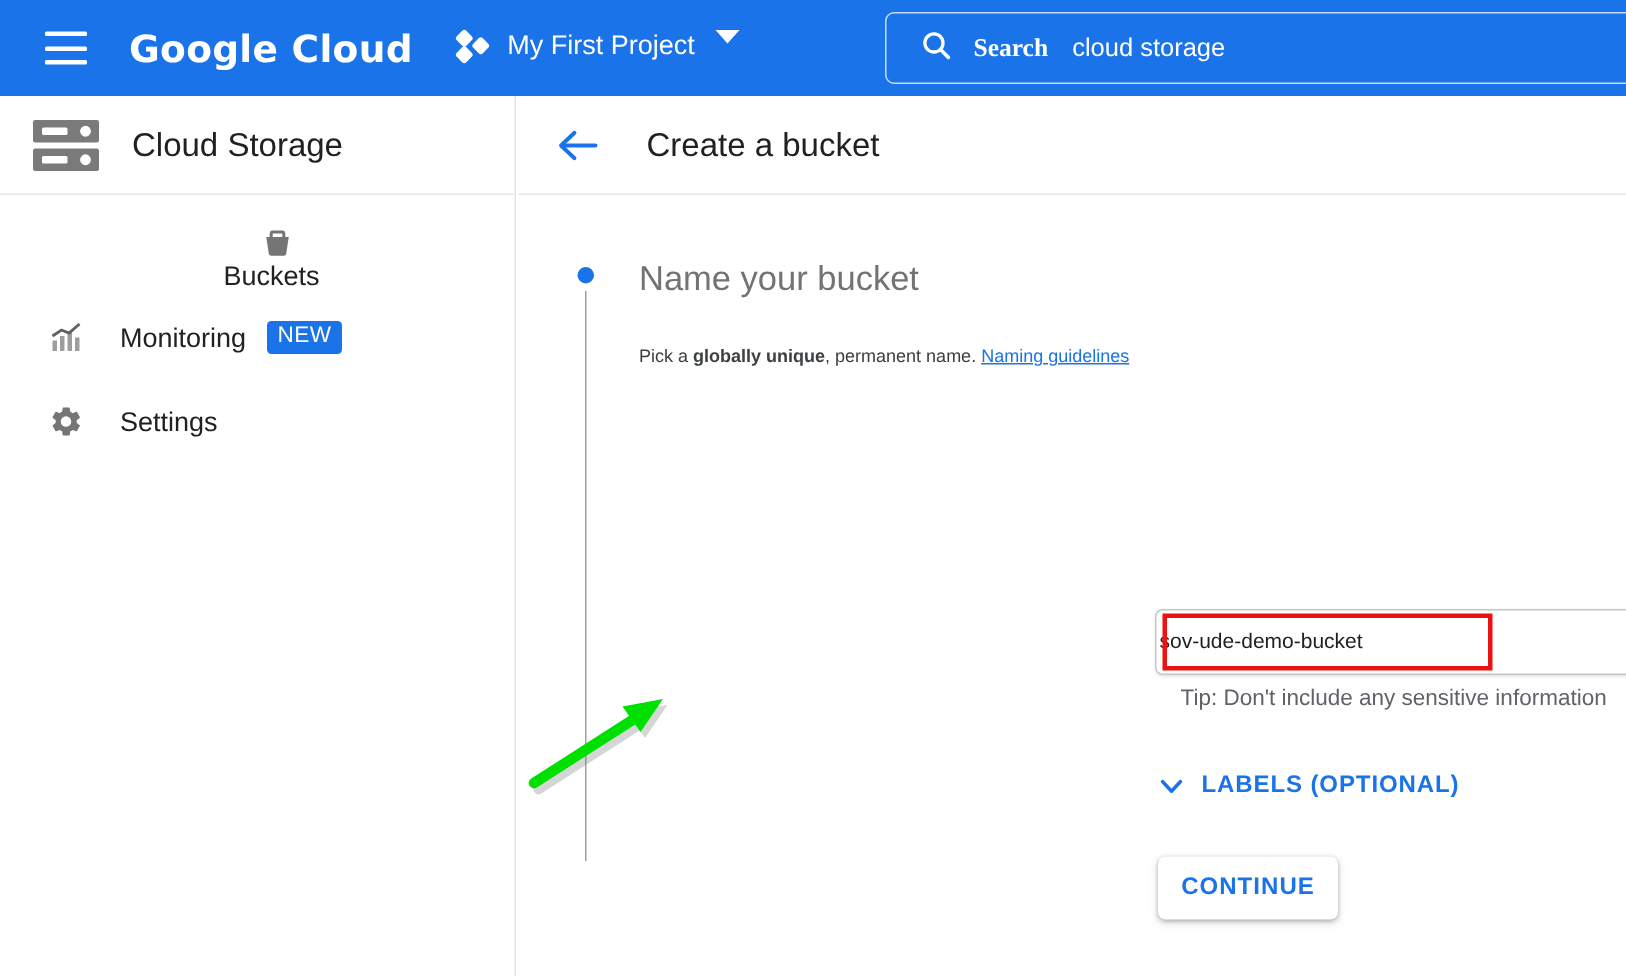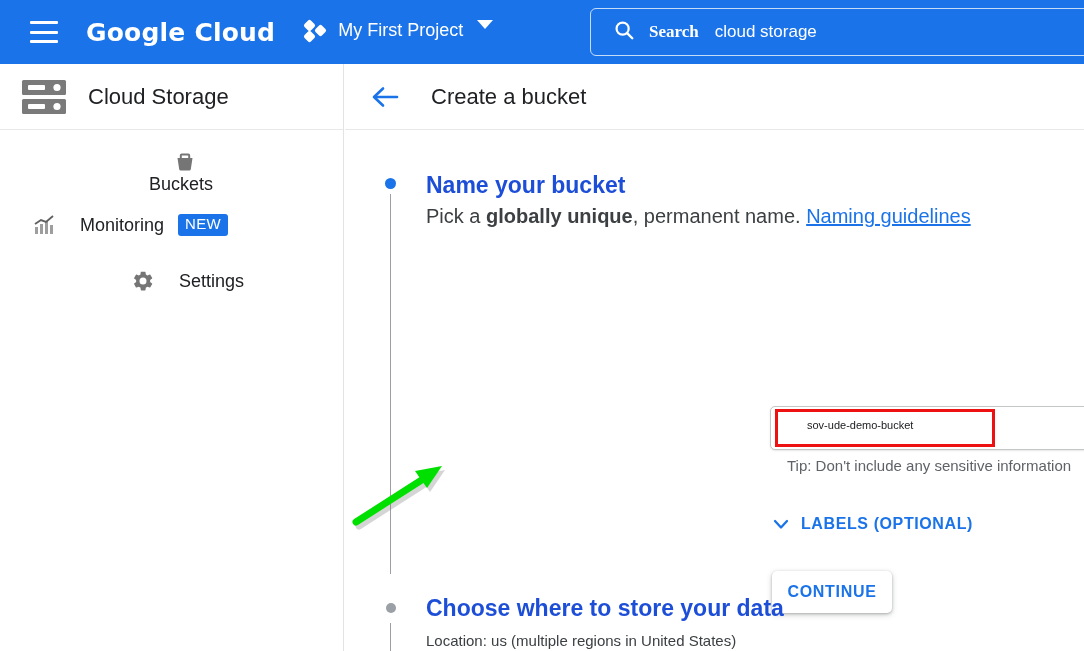--- a/index.html
+++ b/index.html
@@ -148,21 +148,21 @@
     white-space: nowrap;
   }
   .nav-item {
     display: flex;
     align-items: center;
     height: 38px;
     cursor: pointer;
   }
   #nav-buckets   { margin-top: 20px; flex-direction: column; }
   #nav-monitoring{ margin-top: 18px; }
-  #nav-settings  { margin-top: 18px; justify-content: center; }
+  #nav-settings  { margin-top: 18px; }
   .nav-icon {
     width: 34px;
     margin-left: 27px;
     flex: 0 0 auto;
     display: flex;
     align-items: center;
     justify-content: center;
   }
   .nav-label {
     margin-left: 19px;
@@ -237,28 +237,28 @@
     position: absolute;
     left: 45px;
     top: 22px;
     width: 1px;
     height: 380px;
     background: #9aa0a6;
   }
   .step-head {
     margin-left: 81px;
     font-size: 23px;
-    font-weight: bold;
-    color: #1d4ed8;
+    font-weight: normal;
+    color: #737373;
     white-space: nowrap;
   }
   .step-sub {
     margin-left: 81px;
-    margin-top: 6px;
-    font-size: 20px;
+    margin-top: 31px;
+    font-size: 12px;
     color: #3c4043;
     white-space: nowrap;
   }
   .step-sub b { font-weight: bold; }
   #naming-link {
     color: #1a73e8;
     text-decoration: underline;
     cursor: pointer;
   }
 
@@ -281,23 +281,23 @@
     left: 430px;
     top: 279px;
     width: 220px;
     height: 38px;
     border: 3px solid #ee1111;
     box-sizing: border-box;
     pointer-events: none;
   }
   #bucket-value {
     position: absolute;
-    left: 462px;
+    left: 428px;
     top: 289px;
-    font-size: 11px;
+    font-size: 14px;
     color: #202124;
     white-space: nowrap;
   }
   #bucket-tip {
     position: absolute;
     left: 442px;
     top: 327px;
     font-size: 15px;
     color: #5f6368;
     white-space: nowrap;
@@ -498,27 +498,20 @@
       </span>
       <span id="labels-text">LABELS (OPTIONAL)</span>
     </div>
 
     <div id="bucket-tip">Tip: Don't include any sensitive information</div>
 
     <div id="continue-btn">
       <span id="continue-label">CONTINUE</span>
     </div>
 
-    <div class="step" id="step2">
-      <span class="step-bullet" id="bullet-2"></span>
-      <span id="step2-line"></span>
-      <div class="step-head">Choose where to store your data</div>
-      <div class="loc-line">Location: us (multiple regions in United States)</div>
-
-    </div>
 
   </div>
 </div>
 
 <svg id="green-arrow" viewBox="0 0 120 90">
   <g transform="translate(3,4)" opacity="0.30">
     <line x1="11" y1="72" x2="86" y2="24" stroke="#777777" stroke-width="7" stroke-linecap="round"></line>
     <polygon points="97,16 70,21 82,38" fill="#777777"></polygon>
   </g>
   <line x1="11" y1="72" x2="86" y2="24" stroke="#00e000" stroke-width="7" stroke-linecap="round"></line>

